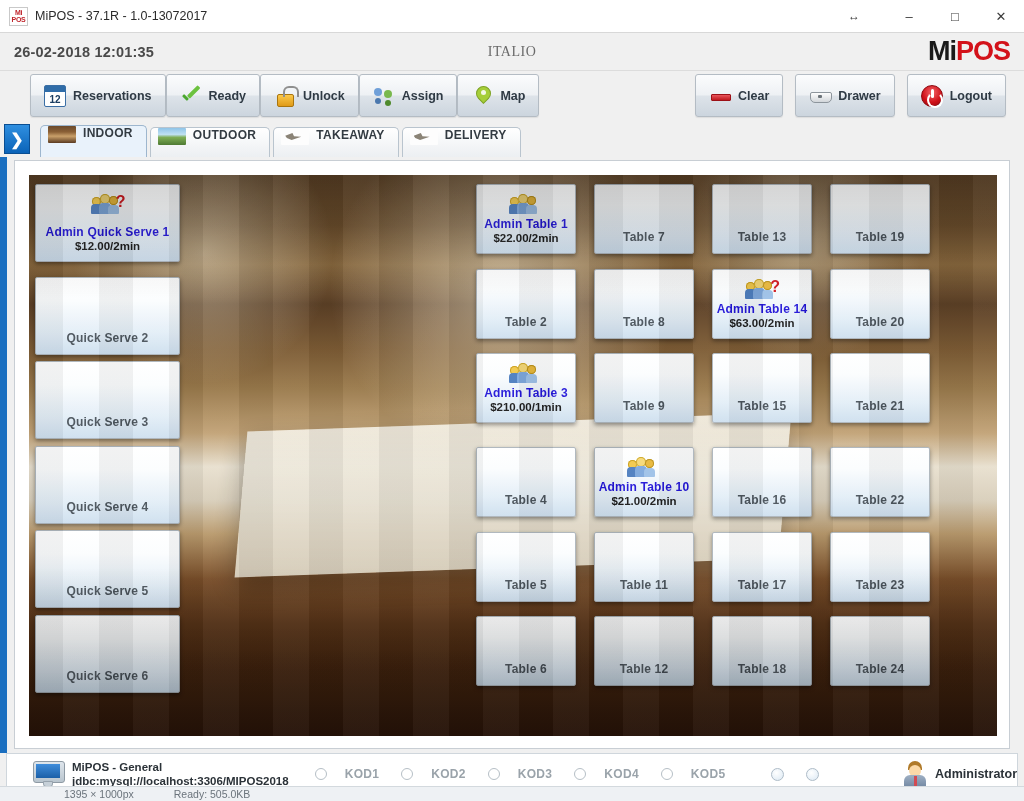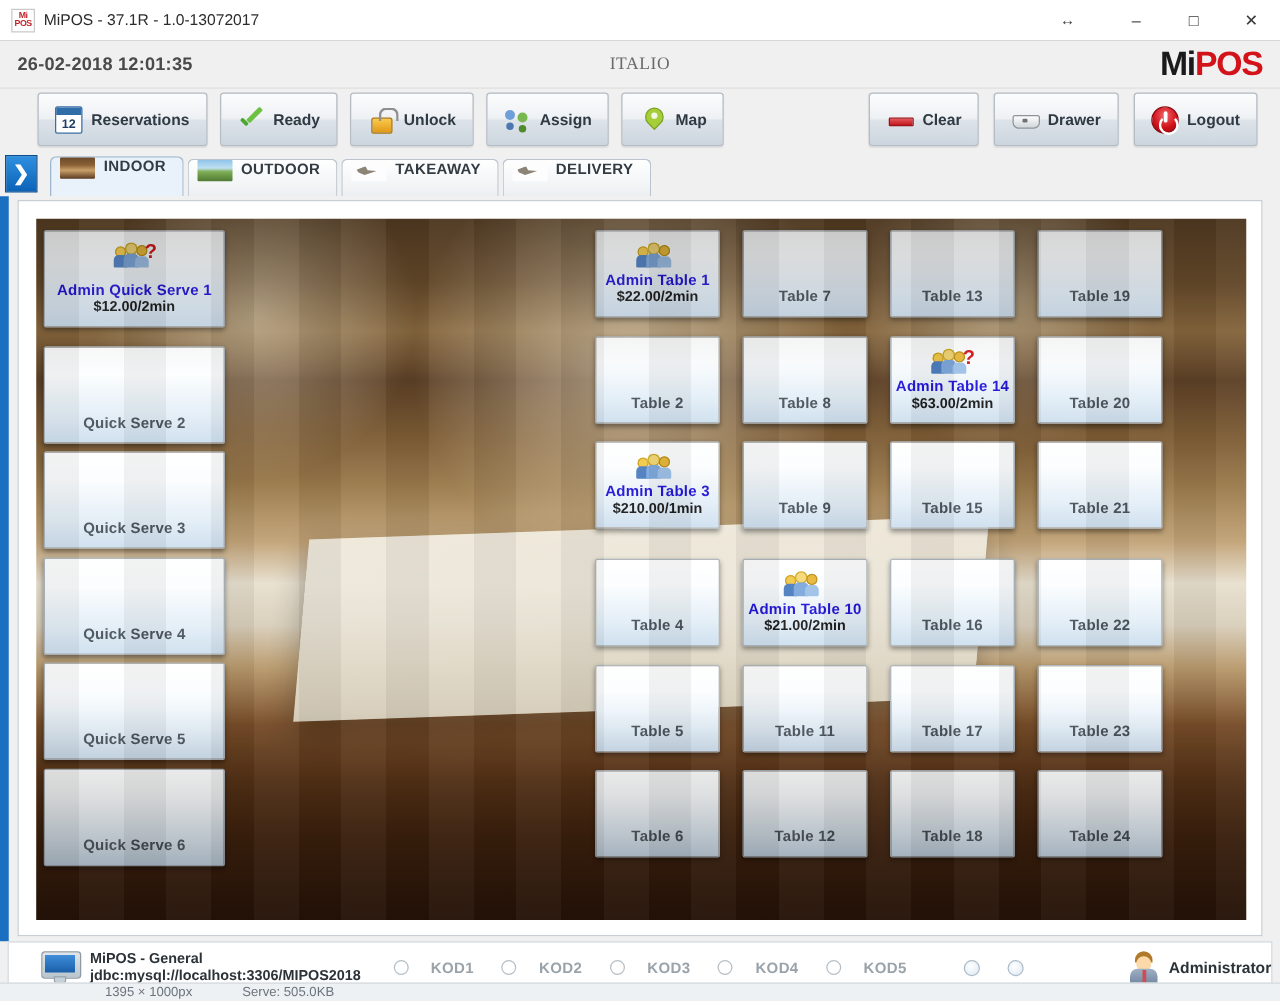--- a/index.html
+++ b/index.html
@@ -46,21 +46,21 @@
   .hdr-logo { margin-left:auto; margin-right:14px; font-size:27px; font-weight:bold; letter-spacing:-1px;}
   .hdr-logo .mi { color:#1a1a1a; }
   .hdr-logo .pos { color:#d3121a; }
 
   
   .toolbar {
     position:absolute; left:0; top:71px; width:1024px; height:49px;
     background:#f0f0f0;
     display:flex; align-items:center;
   }
-  .tbar-group { display:flex; gap:10px; }
+  .tbar-group { display:flex; }
   .tbar-left { margin-left:30px; }
   .tbar-right { margin-left:auto; margin-right:18px; gap:12px;}
   .tool-btn {
     height:43px; border:1px solid #b4bcc4; border-radius:3px;
     background:linear-gradient(to bottom,#fbfcfd 0%,#eef1f4 48%,#dde3e9 52%,#ccd5de 100%);
     display:flex; align-items:center; justify-content:center; gap:7px;
     padding:0 13px; cursor:pointer;
     box-shadow:0 1px 1px rgba(0,0,0,.08);
   }
   .tool-btn .lbl { font-size:12.5px; font-weight:bold; color:#2f3a44; white-space:nowrap;}
@@ -209,21 +209,21 @@
   .av .hair{position:absolute; left:6px; top:0; width:14px; height:9px; background:#b07a2a; border-radius:7px 7px 0 0;}
   .av .face{position:absolute; left:7px; top:4px; width:12px; height:12px; background:#fbd9a8; border-radius:50%;}
   .av .body{position:absolute; left:2px; top:14px; width:22px; height:13px;
     background:linear-gradient(#9fb0c4,#6f85a0); border-radius:6px 6px 2px 2px;}
   .av .tie {position:absolute; left:11.5px; top:15px; width:3px; height:11px; background:#d24a52;}
   .sb-user .un { font-size:12.5px; font-weight:bold; color:#2b3238;}
 
   
   .sliver { position:absolute; left:0; top:786px; width:1024px; height:15px; background:#eef1f4;
     border-top:1px solid #d3d9de; overflow:hidden; }
-  .sliver .s-in { display:flex; align-items:center; gap:40px; margin-left:84px;
+  .sliver .s-in { display:flex; align-items:center; gap:40px; margin-left:64px;
     font-size:10.5px; color:#6b747c; line-height:15px;}
   .side-rail { position:absolute; left:0; top:157px; width:7px; height:596px; background:#1b6fc0; }
 </style>
 </head>
 <body>
 
 <div id="app">
 
   <div class="titlebar">
     <div class="tb-icon">
@@ -493,17 +493,17 @@
           <div class="body"></div>
           <div class="tie"></div>
       </div>
       <div class="un">Administrator</div>
     </div>
   </div>
 
   <div class="sliver">
     <div class="s-in">
       <span>1395 × 1000px</span>
-      <span>Serve: 505.0KB</span>
+      <span>Ready: 505.0KB</span>
     </div>
   </div>
 
 </div>
 
 </body></html>

